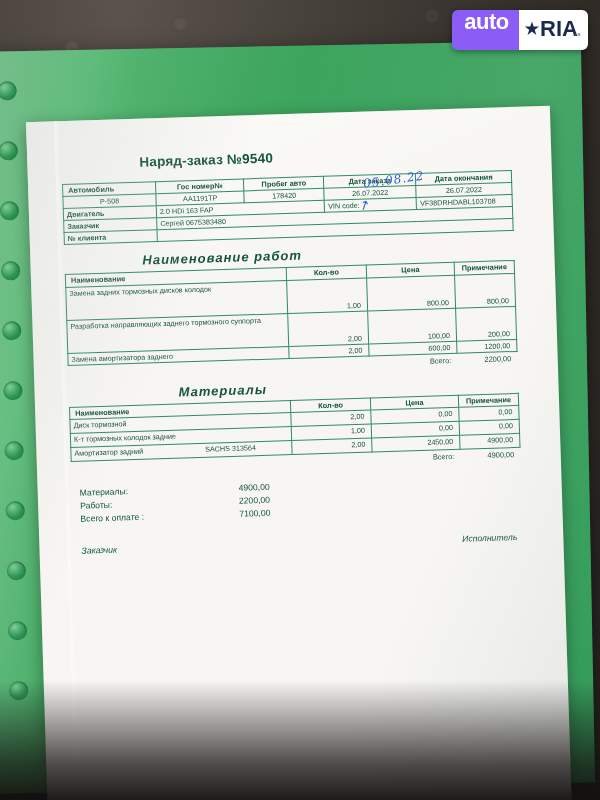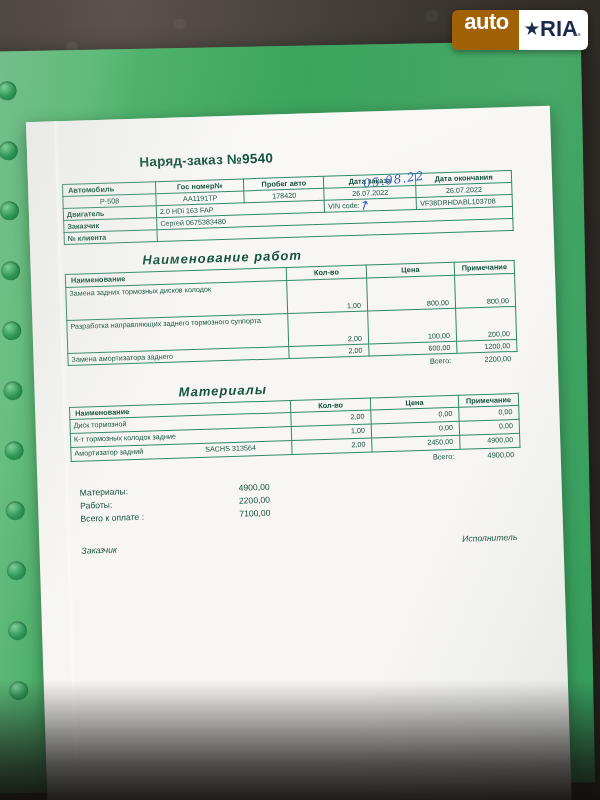--- a/index.html
+++ b/index.html
@@ -234,21 +234,21 @@
     right: 12px;
     top: 10px;
     display: flex;
     align-items: center;
     height: 40px;
     border-radius: 6px;
     overflow: hidden;
     box-shadow: 0 2px 6px rgba(0,0,0,.4);
   }
   .logo-left {
-    background: #a16207;
+    background: #8b5cf6;
     color: #fff;
     font-size: 22px;
     font-weight: bold;
     padding: 4px 10px 20px 12px;
     line-height: 30px;
     letter-spacing: -.5px;
   }
   .logo-right {
     background: #fff;
     color: #1b2a4a;

